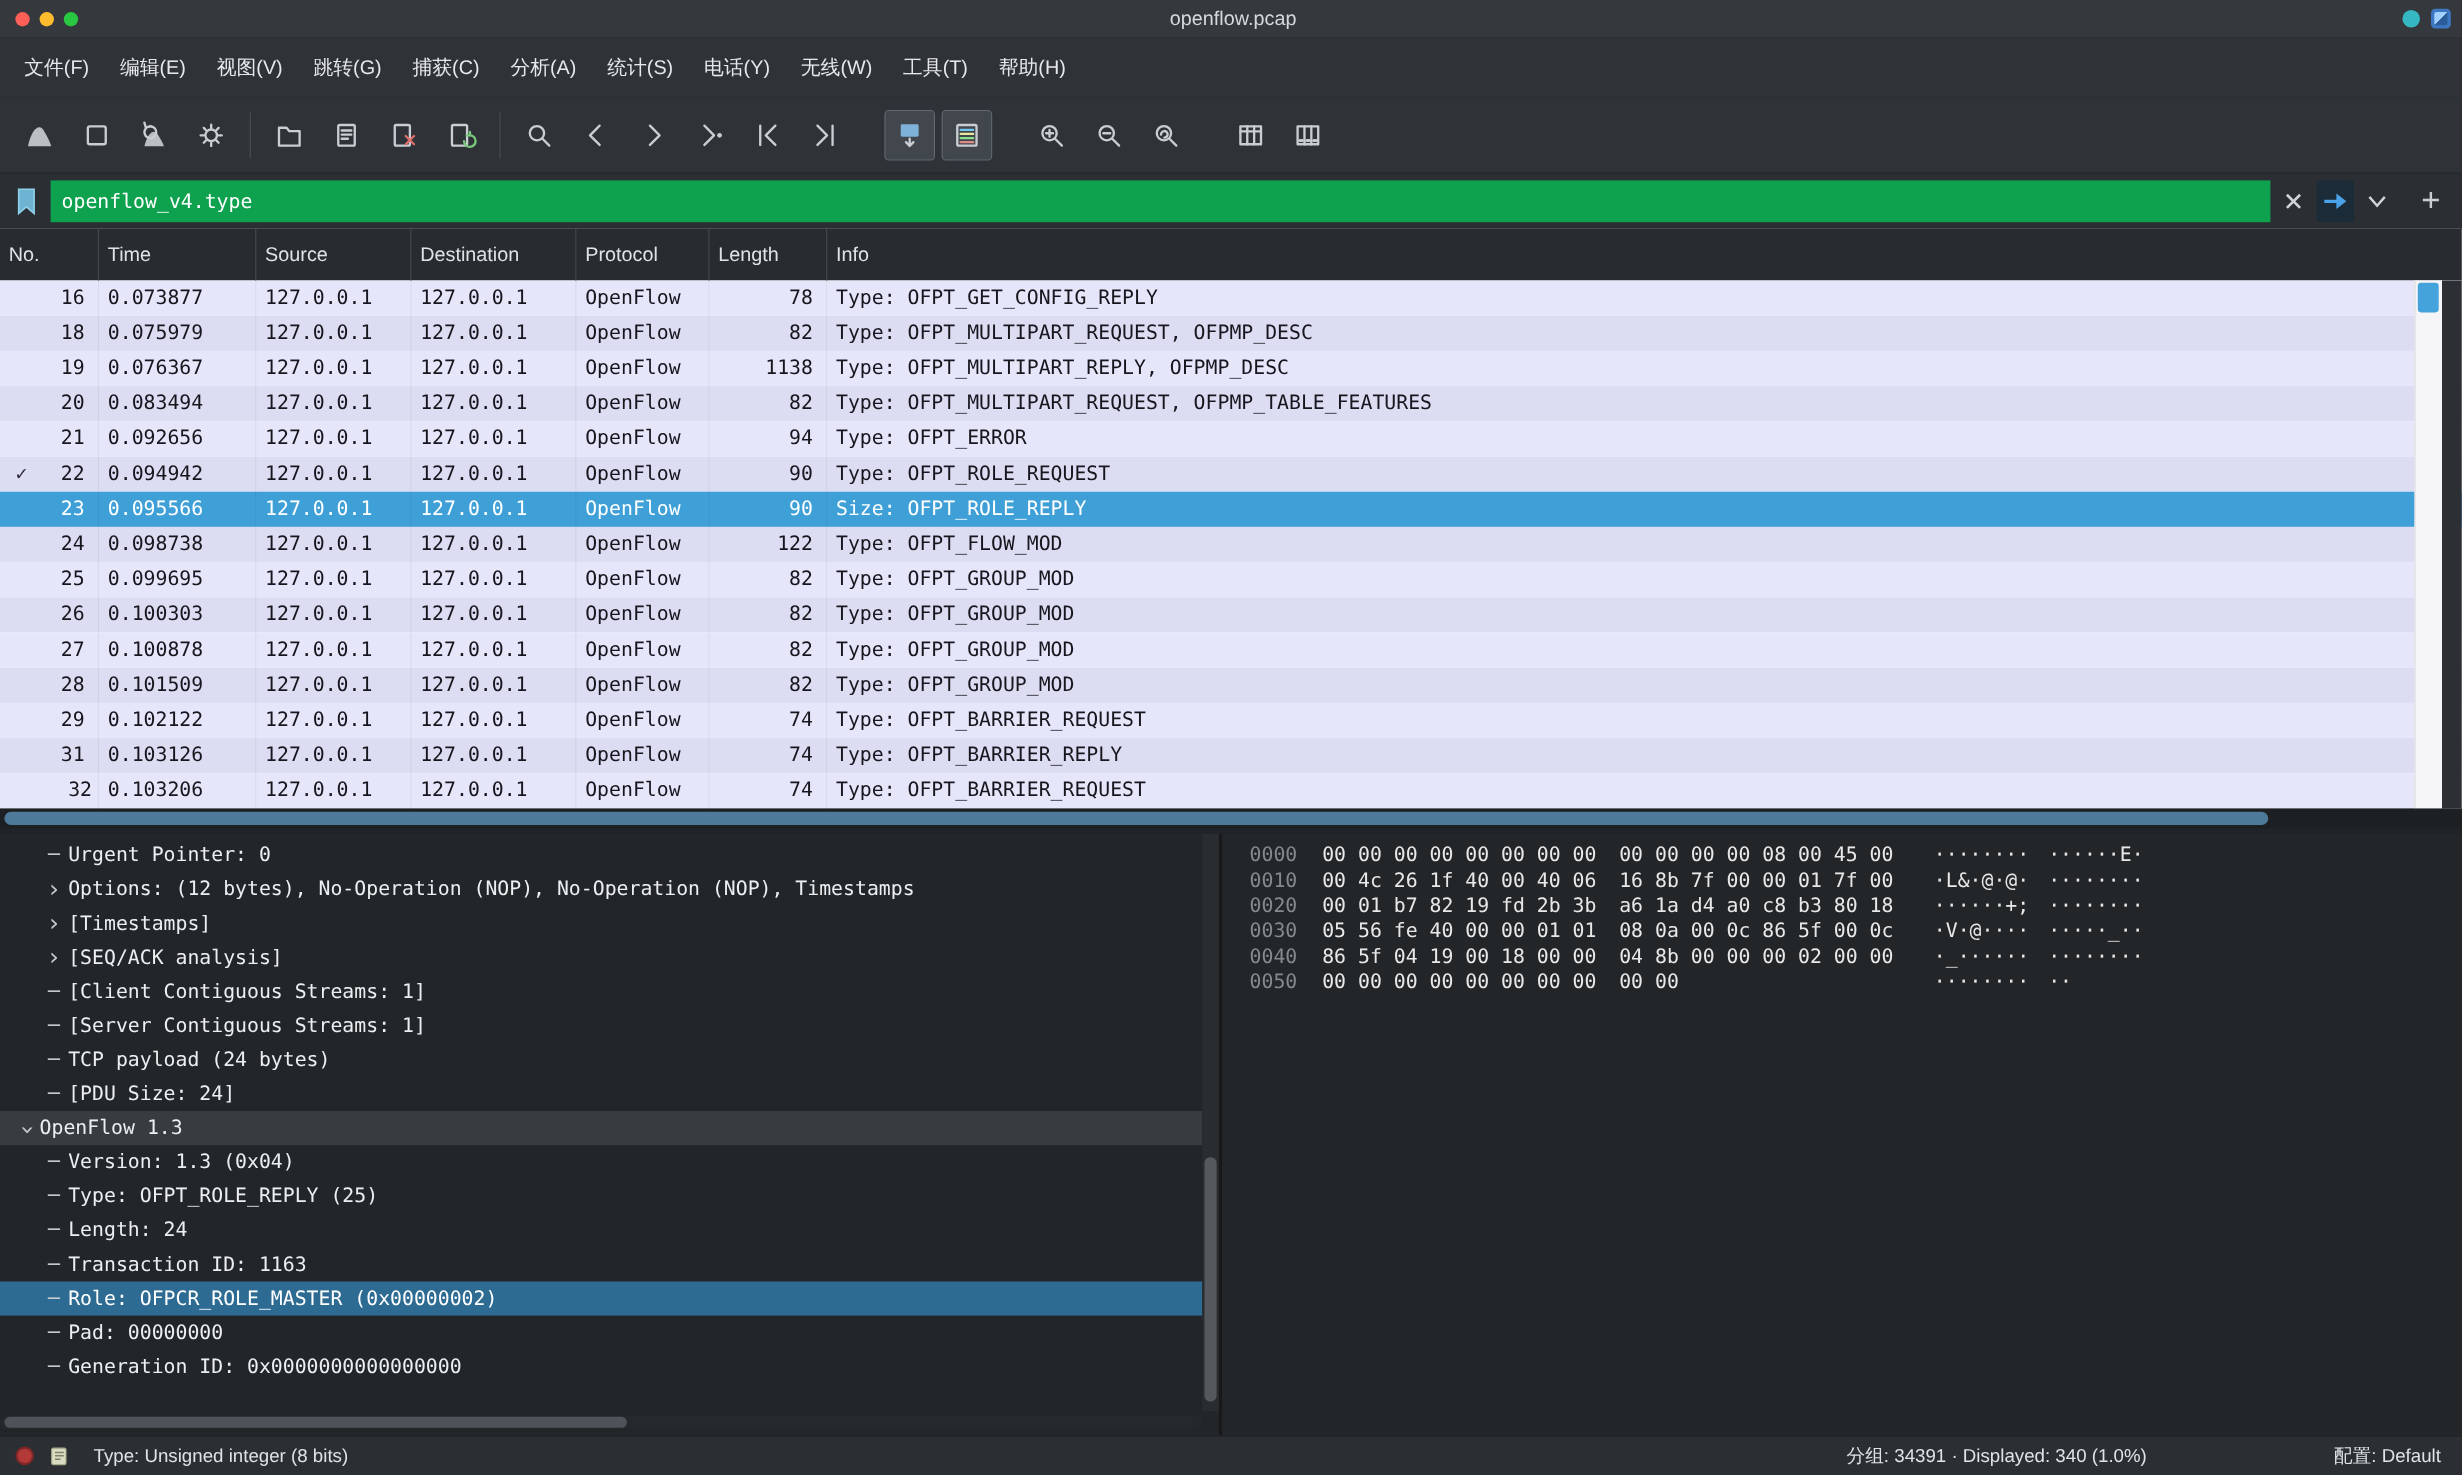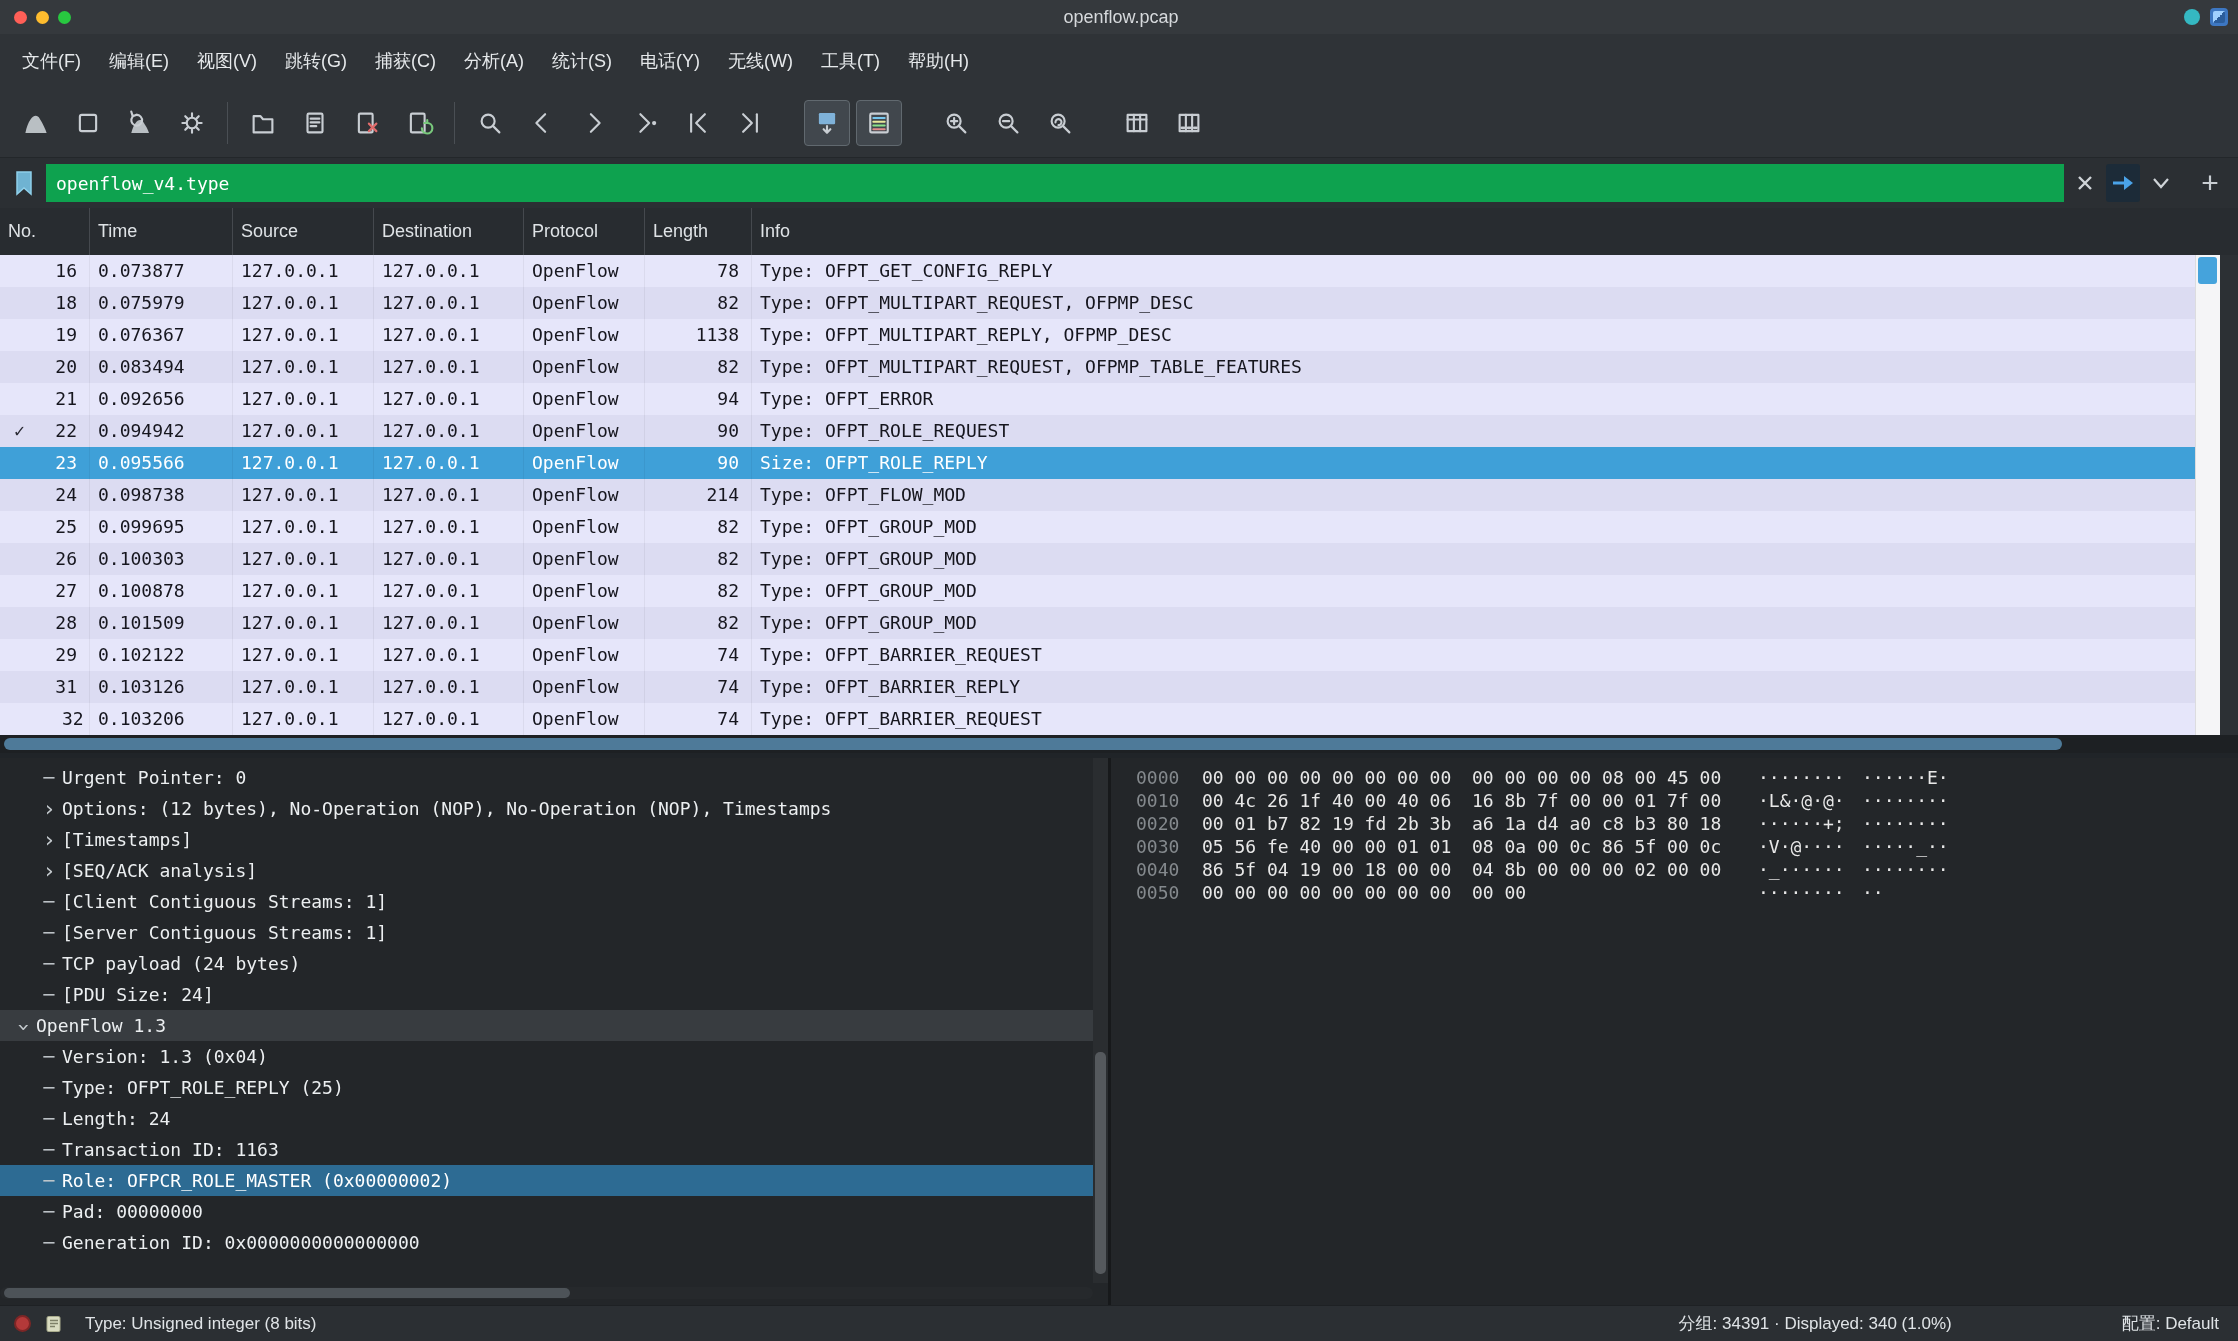--- a/index.html
+++ b/index.html
@@ -381,21 +381,21 @@
         </div>
         <div class="prow odd">
           <div class="pcell no" style="width: 90px;">
             <span class="rel"></span>
             <span class="num">24</span>
           </div>
           <div class="pcell" style="width: 143px;">0.098738</div>
           <div class="pcell" style="width: 141px;">127.0.0.1</div>
           <div class="pcell" style="width: 150px;">127.0.0.1</div>
           <div class="pcell" style="width: 121px;">OpenFlow</div>
-          <div class="pcell right" style="width: 107px;">214</div>
+          <div class="pcell right" style="width: 107px;">122</div>
           <div class="pcell" style="flex: 1 1 0%; border-right: none;">Type: OFPT_FLOW_MOD</div>
         </div>
         <div class="prow even">
           <div class="pcell no" style="width: 90px;">
             <span class="rel"></span>
             <span class="num">25</span>
           </div>
           <div class="pcell" style="width: 143px;">0.099695</div>
           <div class="pcell" style="width: 141px;">127.0.0.1</div>
           <div class="pcell" style="width: 150px;">127.0.0.1</div>

